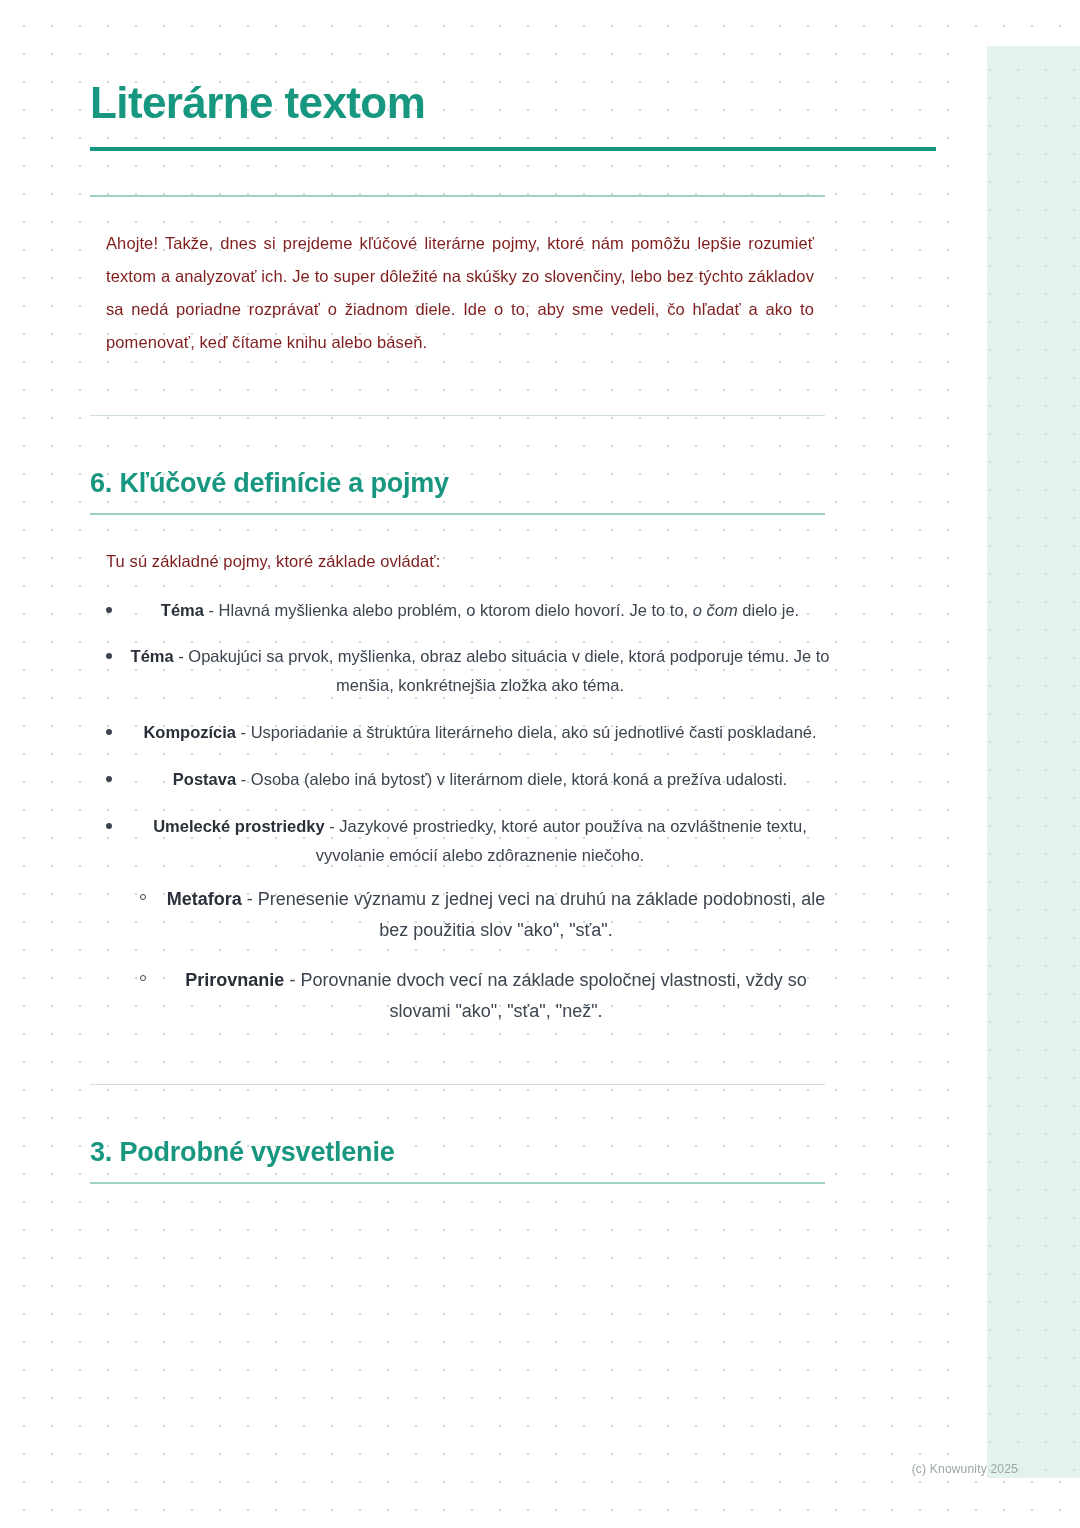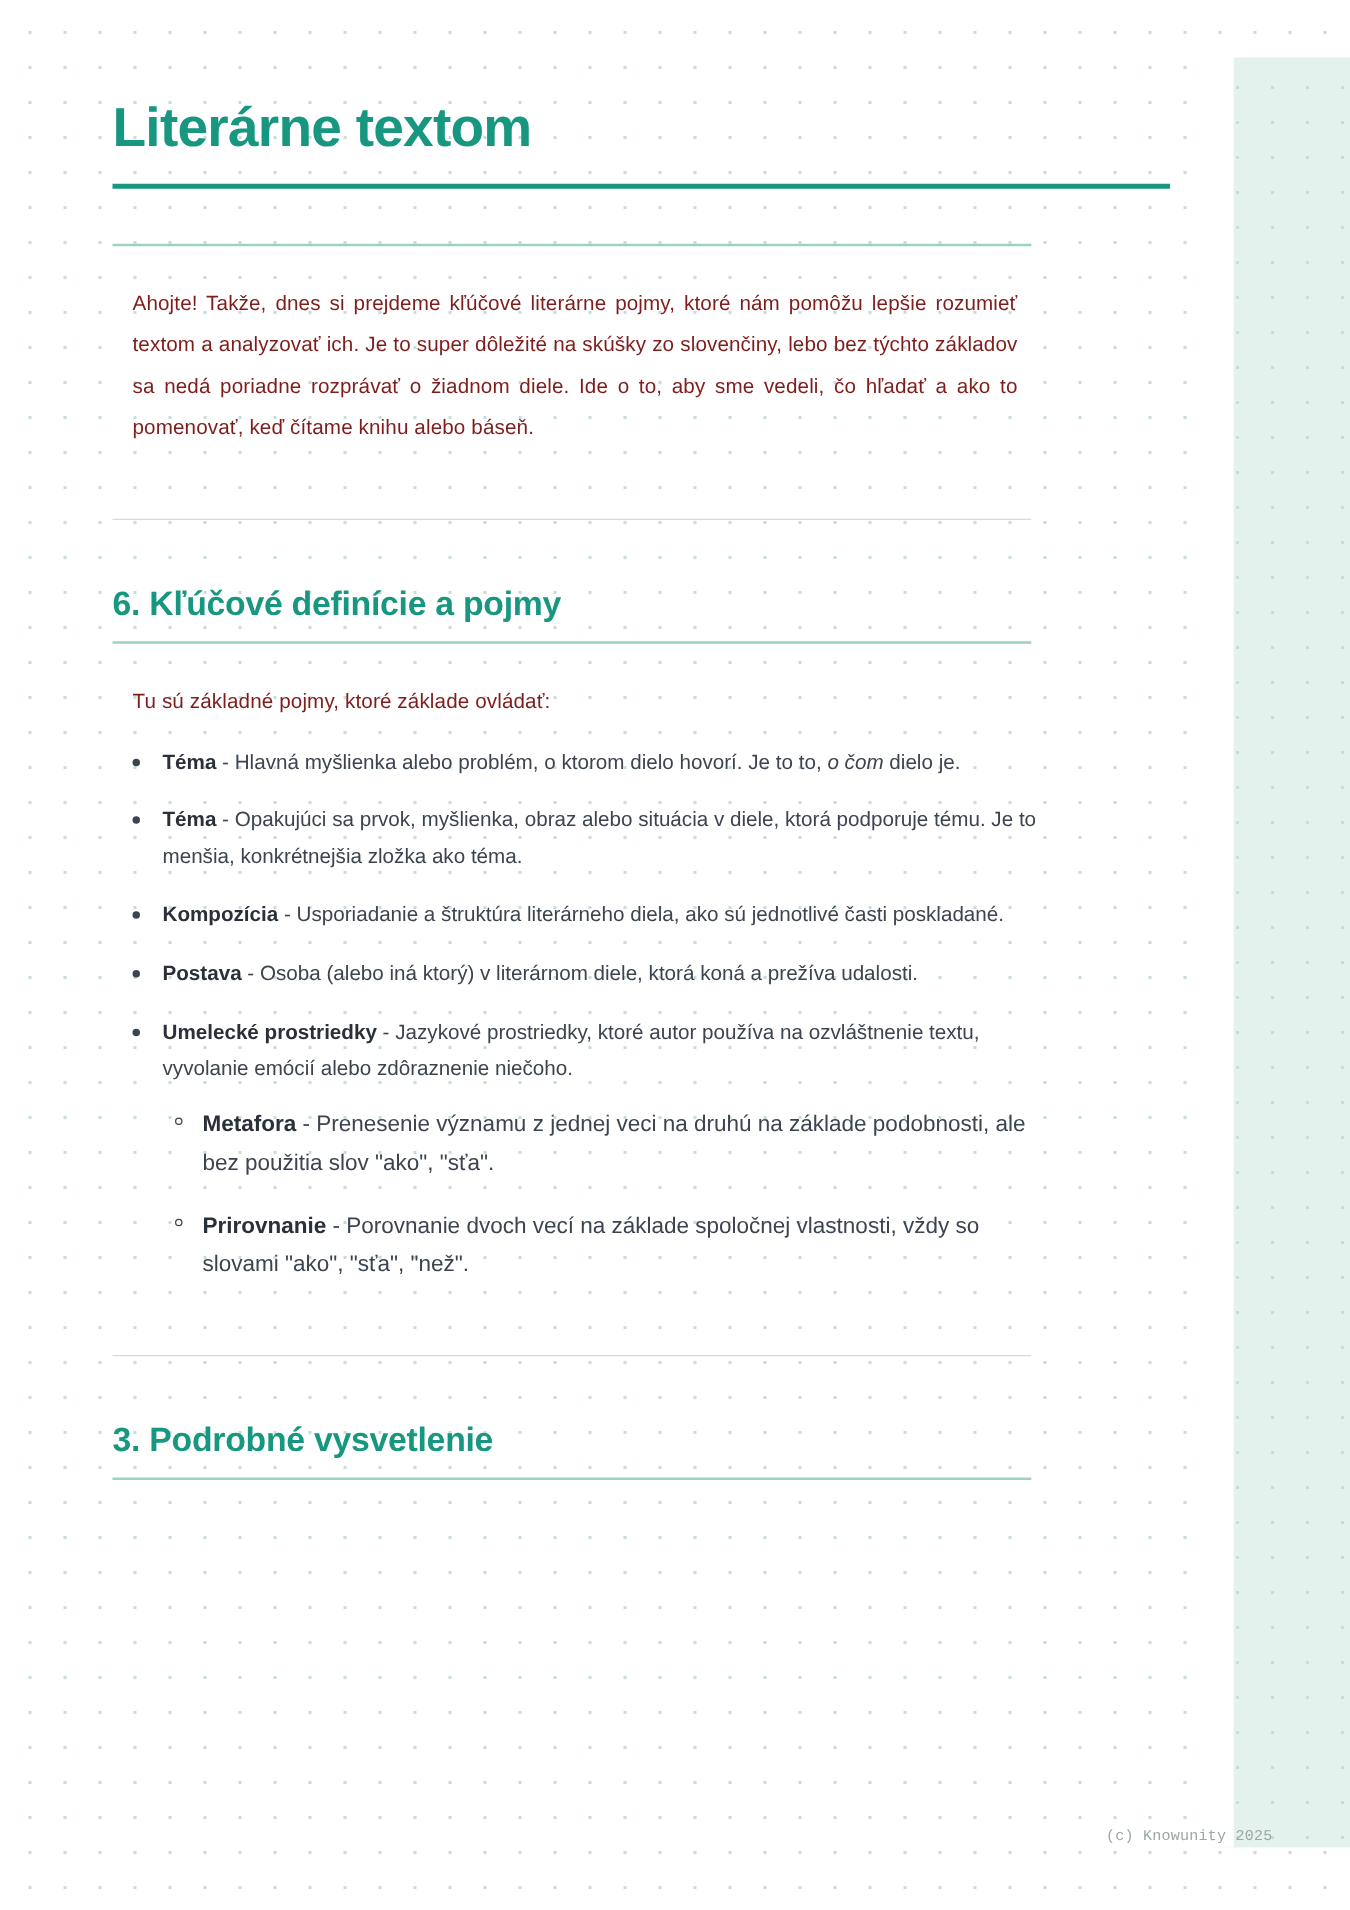--- a/index.html
+++ b/index.html
@@ -108,20 +108,21 @@
     margin: 18px 0 0 0;
     padding: 0;
   }
   ul.terms > li {
     position: relative;
     padding-left: 40px;
     margin-bottom: 18px;
     font-size: 16.5px;
     line-height: 1.75;
     color: #3c4450;
+    text-align: center;
   }
   ul.terms > li::before {
     content: "";
     position: absolute;
     left: 16px;
     top: 11px;
     width: 6px;
     height: 6px;
     border-radius: 50%;
     background: #3c4450;
@@ -163,21 +164,21 @@
     font-weight: 700;
     color: #2a303a;
   }
 
   .footer-credit {
     position: absolute;
     right: 62px;
     bottom: 52px;
     font-size: 12px;
     color: #9aa7a3;
-    font-family: Liberation Mono, monospace;
+    font-family: Liberation Sans, sans-serif;
     letter-spacing: 0.2px;
   }
 </style>
 </head>
 <body>
 
 <div id="page"></div>
 <div id="side-band"></div>
 <div id="side-band-inner"></div>
 
@@ -203,21 +204,21 @@
 
     <li>
       <span class="term">Téma</span><span> - </span><span>Opakujúci sa prvok, myšlienka, obraz alebo situácia v diele, ktorá podporuje tému. Je to menšia, konkrétnejšia zložka ako téma.</span>
     </li>
 
     <li>
       <span class="term">Kompozícia</span><span> - </span><span>Usporiadanie a štruktúra literárneho diela, ako sú jednotlivé časti poskladané.</span>
     </li>
 
     <li>
-      <span class="term">Postava</span><span> - </span><span>Osoba (alebo iná ktorý) v literárnom diele, ktorá koná a prežíva udalosti.</span>
+      <span class="term">Postava</span><span> - </span><span>Osoba (alebo iná bytosť) v literárnom diele, ktorá koná a prežíva udalosti.</span>
     </li>
 
 
     <li>
       <span class="term">Umelecké prostriedky</span><span> - </span><span>Jazykové prostriedky, ktoré autor používa na ozvláštnenie textu, vyvolanie emócií alebo zdôraznenie niečoho.</span>
 
       <ul class="subterms">
         <li>
           <span class="term">Metafora</span><span> - </span><span>Prenesenie významu z jednej veci na druhú na základe podobnosti, ale bez použitia slov "ako", "sťa".</span>
         </li>

